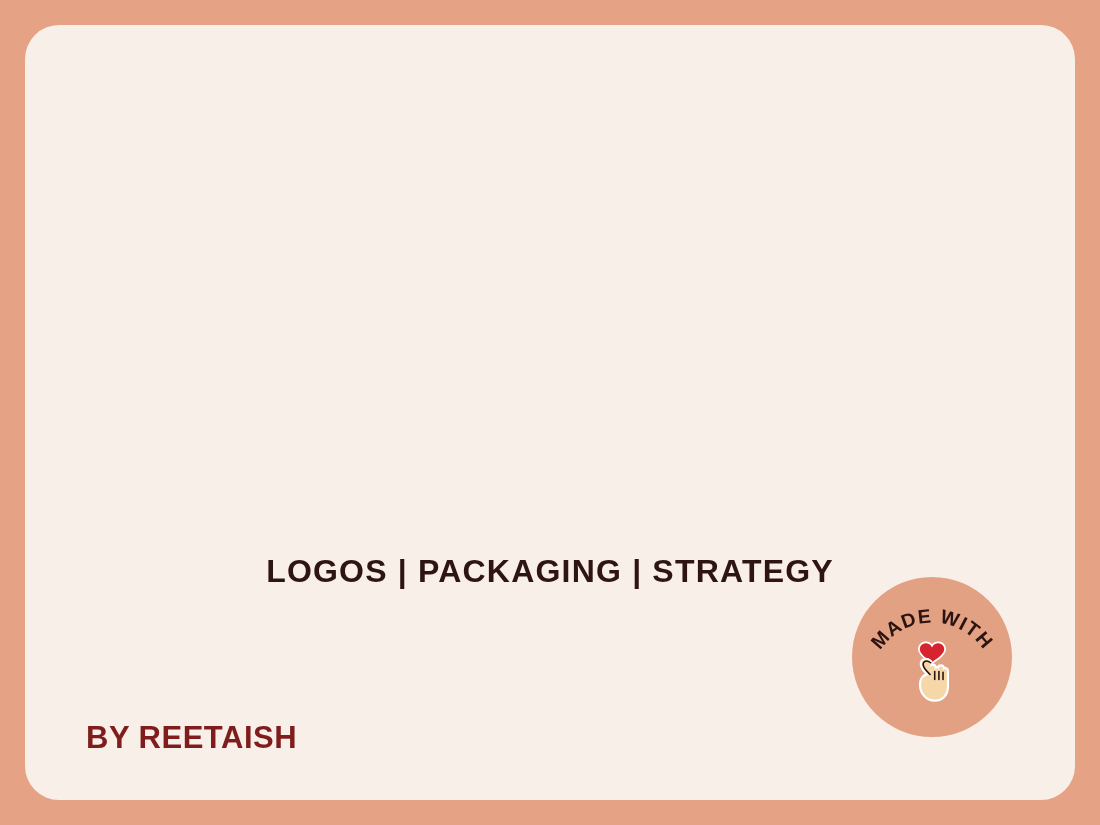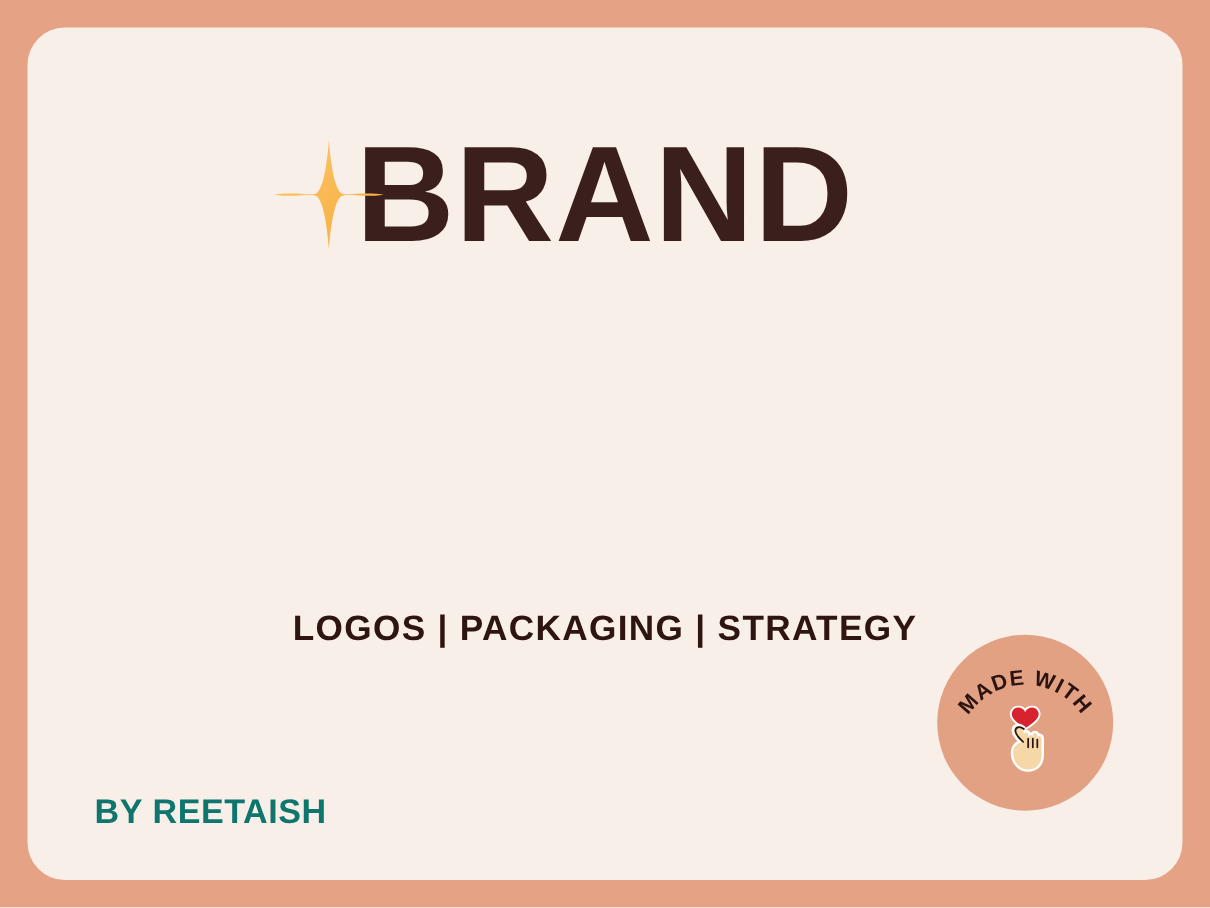--- a/index.html
+++ b/index.html
@@ -78,21 +78,21 @@
 
   
   .byline {
     position: absolute;
     left: 61px;
     top: 695px;
     font-family: "Liberation Sans", sans-serif;
     font-weight: bold;
     font-size: 31px;
     letter-spacing: 0.5px;
-    color: #0f766e;
+    color: #7f1d1d;
     white-space: nowrap;
     text-align: center;
   }
 
   
   .badge {
     position: absolute;
     left: 827px;
     top: 552px;
     width: 160px;
@@ -131,35 +131,20 @@
   }
 </style>
 </head>
 <body>
 
 <div id="poster">
   <div id="card">
 
     <div class="headline">
 
-      <span class="line-1-wrap">
-        <span class="sparkle-icon">
-          <svg viewBox="0 0 100 100" width="104" height="104" aria-hidden="true">
-            <defs>
-              <linearGradient id="sparkGrad" x1="0" y1="0" x2="1" y2="1">
-                <stop offset="0%" stop-color="#FCC870"></stop>
-                <stop offset="55%" stop-color="#F9B74F"></stop>
-                <stop offset="100%" stop-color="#F7AE3F"></stop>
-              </linearGradient>
-            </defs>
-            <path d="M50 2 C52 30 56 44 60 48 C64 52 78 47 98 50 C78 53 64 48 60 52 C56 56 52 70 50 98 C48 70 44 56 40 52 C36 48 22 53 2 50 C22 47 36 52 40 48 C44 44 48 30 50 2 Z" fill="url(#sparkGrad)"></path>
-          </svg>
-        </span>
-        <span class="line">BRAND</span>
-      </span>
 
     </div>
 
     <div class="subtitle">LOGOS | PACKAGING | STRATEGY</div>
 
     <div class="byline">BY REETAISH</div>
 
     <div class="badge">
       <div class="badge-circle"></div>
 

